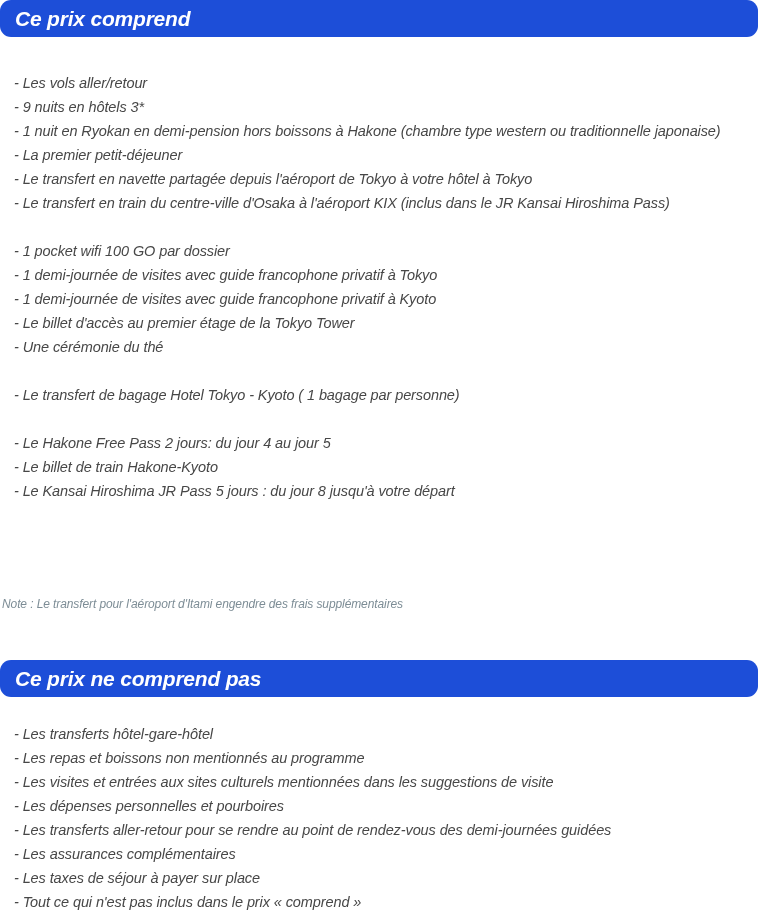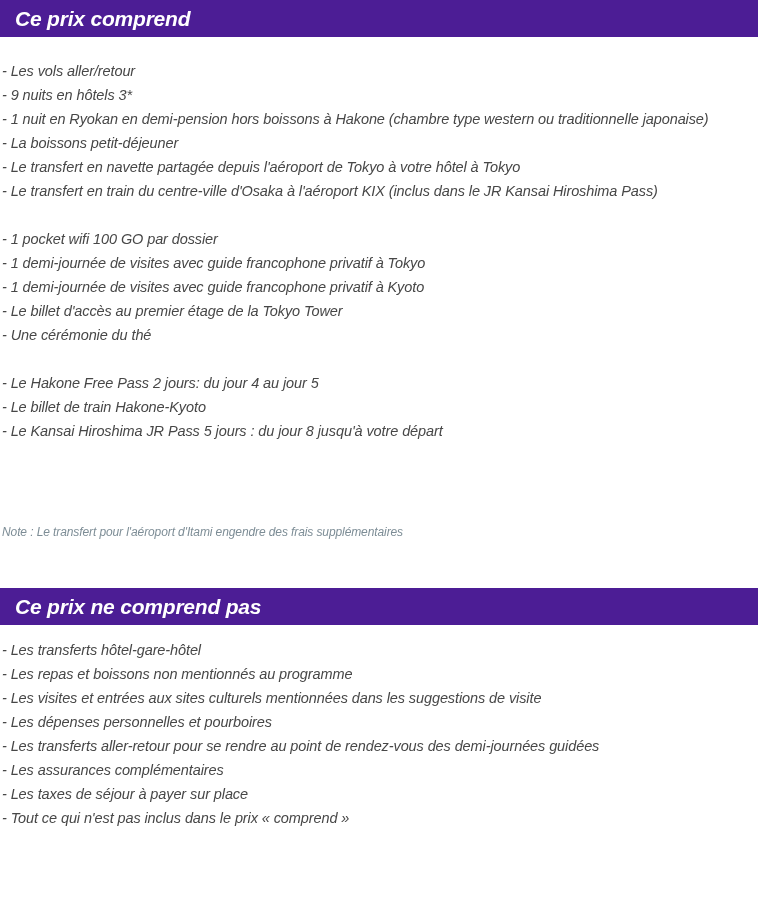--- a/index.html
+++ b/index.html
@@ -13,41 +13,42 @@
     font-family: "Liberation Sans", sans-serif;
     overflow: hidden;
   }
   .page {
     width: 758px;
     height: 924px;
     position: relative;
     background: #ffffff;
   }
   .section-banner {
-    background: #4c1d95;
+    background: #1d4ed8;
     height: 37px;
     display: flex;
     align-items: center;
     padding: 0 0 0 15px;
     box-sizing: border-box;
+    border-radius: 11px;
   }
   .section-banner-title {
     color: #ffffff;
     font-size: 21px;
     font-weight: bold;
     font-style: italic;
     letter-spacing: -0.2px;
     line-height: 1;
     white-space: nowrap;
   }
   .section-body {
     padding: 0 4px 0 2px;
   }
   .list {
-    margin: 0;
+    margin: 12px;
     padding: 0;
     list-style: none;
   }
   .list-item {
     color: #474747;
     font-size: 14.5px;
     font-style: italic;
     line-height: 24px;
     white-space: nowrap;
     letter-spacing: -0.1px;
@@ -77,33 +78,36 @@
     <div class="section-banner-title">Ce prix comprend</div>
   </div>
 
   <div class="section-body">
     <div class="gap-included-top"></div>
 
     <ul class="list">
       <li class="list-item">- Les vols aller/retour</li>
       <li class="list-item">- 9 nuits en hôtels 3*</li>
       <li class="list-item">- 1 nuit en Ryokan en demi-pension hors boissons à Hakone (chambre type western ou traditionnelle japonaise)</li>
-      <li class="list-item">- La boissons petit-déjeuner</li>
+      <li class="list-item">- La premier petit-déjeuner</li>
       <li class="list-item">- Le transfert en navette partagée depuis l'aéroport de Tokyo à votre hôtel à Tokyo</li>
       <li class="list-item">- Le transfert en train du centre-ville d'Osaka à l'aéroport KIX (inclus dans le JR Kansai Hiroshima Pass)</li>
     </ul>
 
     <ul class="list">
       <li class="list-item spaced-before">- 1 pocket wifi 100 GO par dossier</li>
       <li class="list-item">- 1 demi-journée de visites avec guide francophone privatif à Tokyo</li>
       <li class="list-item">- 1 demi-journée de visites avec guide francophone privatif à Kyoto</li>
       <li class="list-item">- Le billet d'accès au premier étage de la Tokyo Tower</li>
       <li class="list-item">- Une cérémonie du thé</li>
     </ul>
 
+    <ul class="list">
+      <li class="list-item spaced-before">- Le transfert de bagage Hotel Tokyo - Kyoto ( 1 bagage par personne)</li>
+    </ul>
 
     <ul class="list">
       <li class="list-item spaced-before">- Le Hakone Free Pass 2 jours: du jour 4 au jour 5</li>
       <li class="list-item">- Le billet de train Hakone-Kyoto</li>
       <li class="list-item">- Le Kansai Hiroshima JR Pass 5 jours : du jour 8 jusqu'à votre départ</li>
     </ul>
 
     <div class="gap-before-note"></div>
 
     <div class="note">Note : Le transfert pour l'aéroport d'Itami engendre des frais supplémentaires</div>

